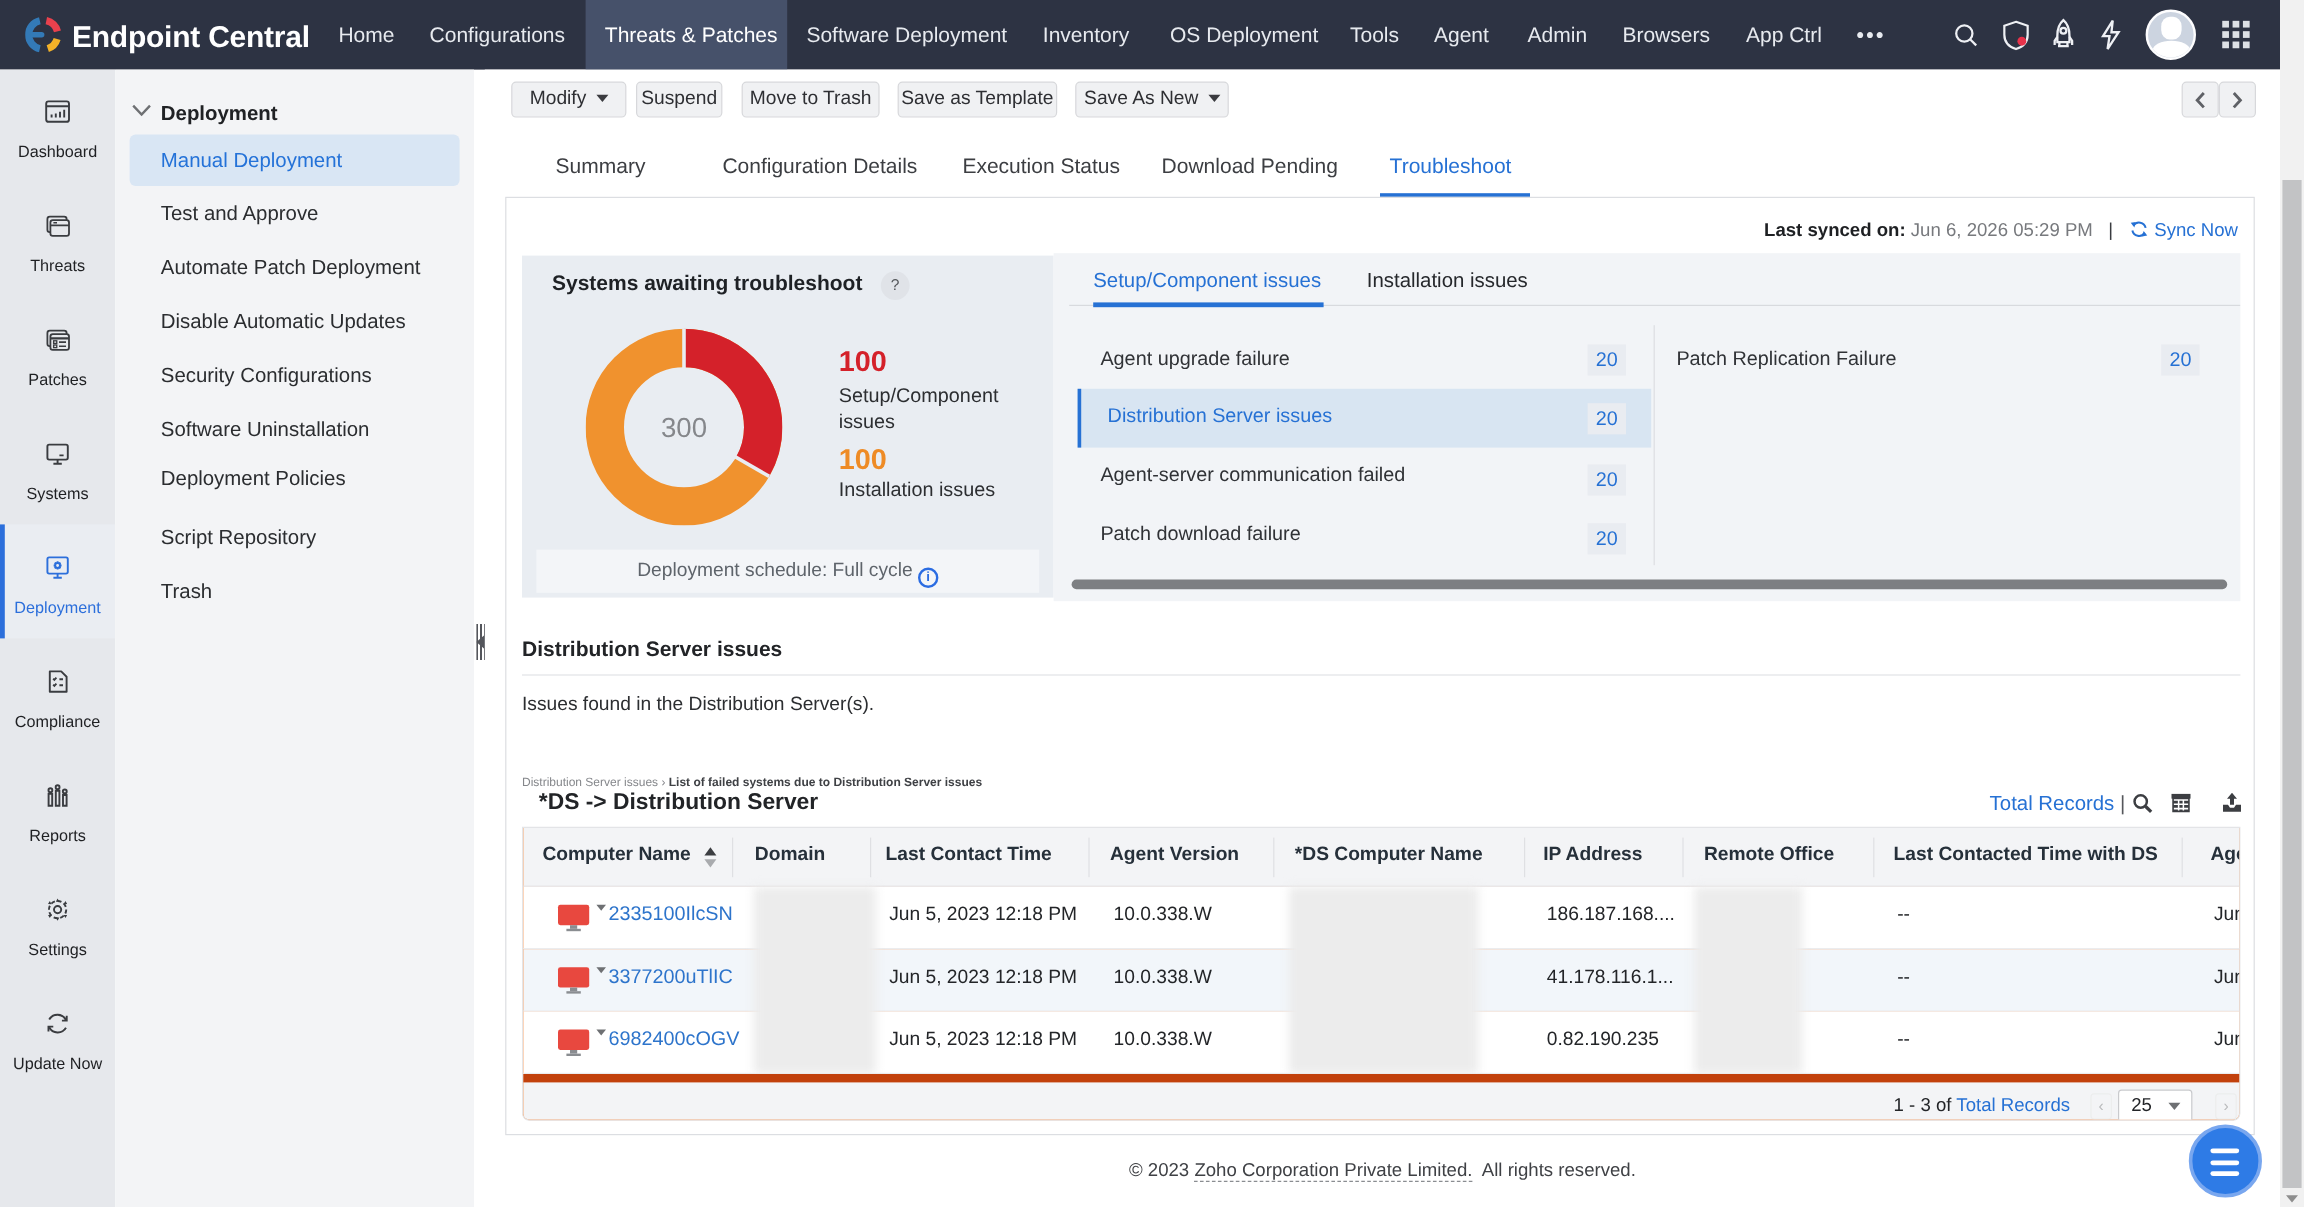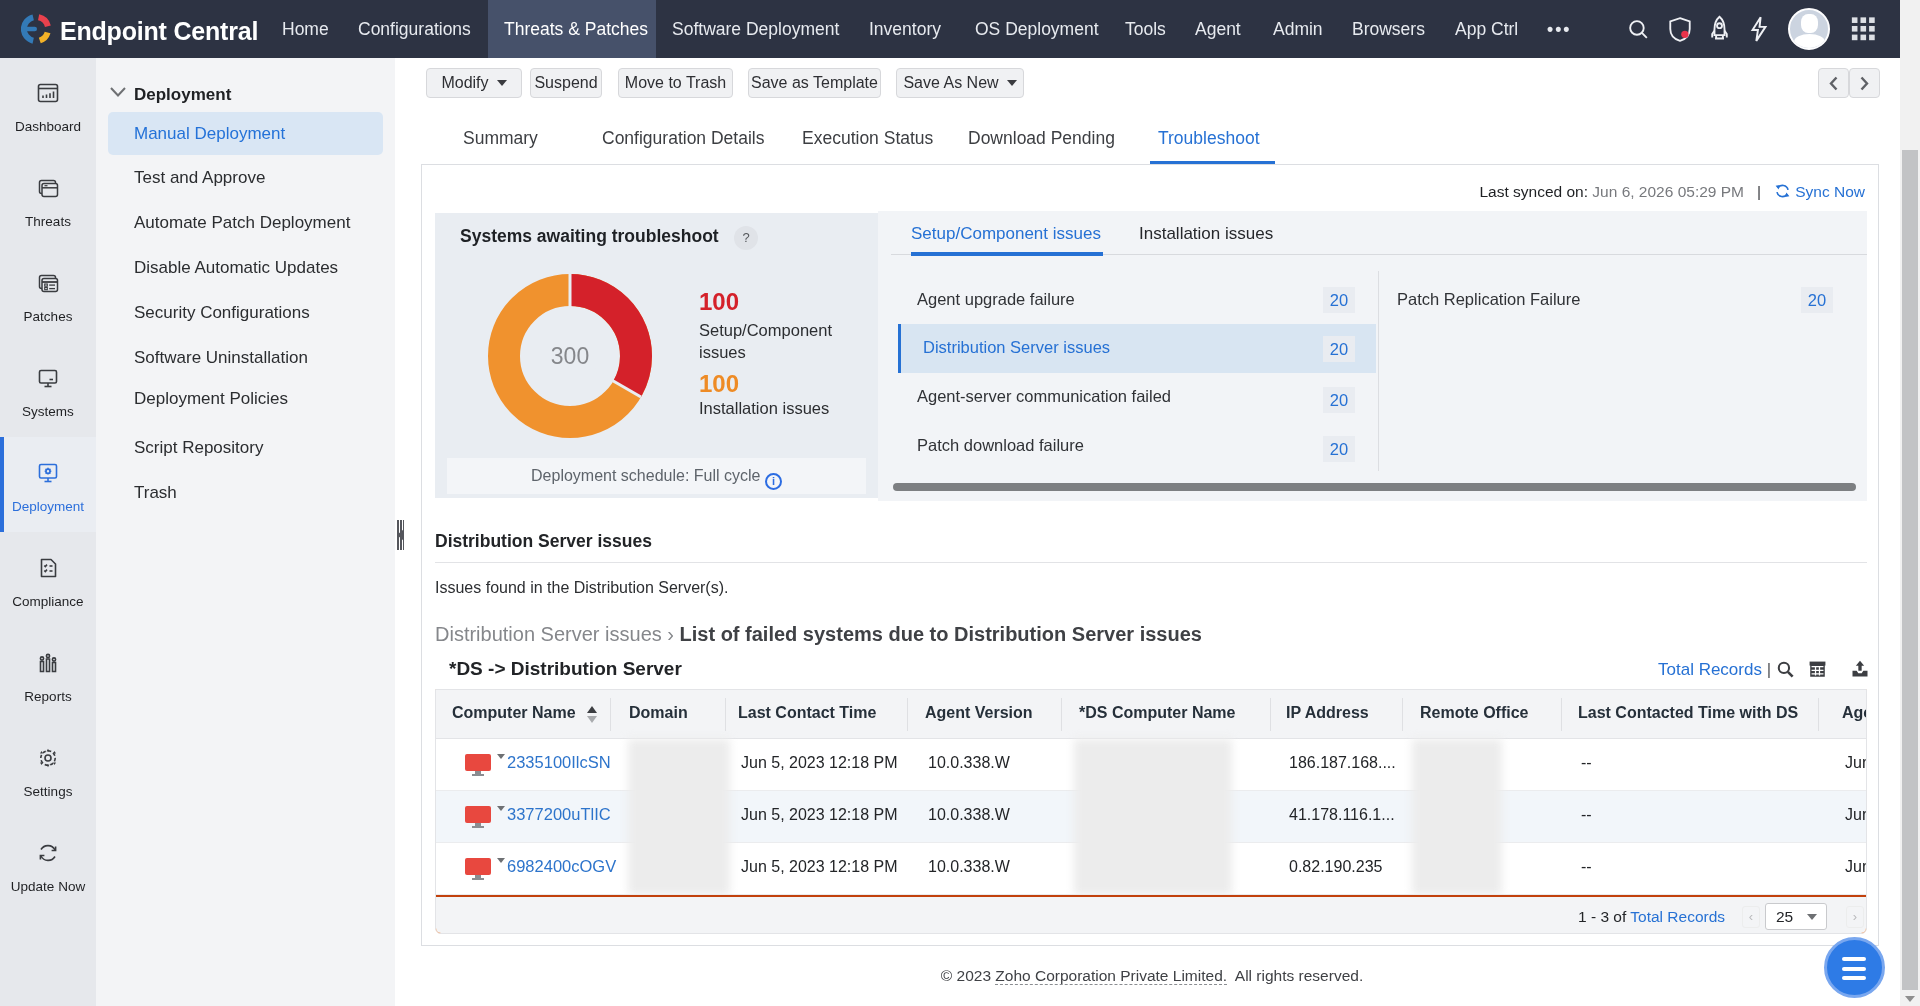--- a/index.html
+++ b/index.html
@@ -245,21 +245,21 @@
 
   <div class="tab" style="left:59px;">Summary</div>
   <div class="tab" style="left:198px;">Configuration Details</div>
   <div class="tab" style="left:398px;">Execution Status</div>
   <div class="tab" style="left:564px;">Download Pending</div>
   <div class="tab" style="left:754px; color:#2671d4;">Troubleshoot</div>
   <div id="tab-underline"></div>
 
   <div id="cbox">
     <div id="syncrow">
-      <span style="font-weight:normal; color:#1e2023;">Last synced on:</span>
+      <span style="font-weight:bold; color:#1e2023;">Last synced on:</span>
       <span style="color:#77797d;"> Jun 6, 2026 05:29 PM</span>
       <span style="color:#3a3c40;">&nbsp;&nbsp;|&nbsp;&nbsp;</span>
       <svg width="17" height="16" viewBox="0 0 20 20" style="vertical-align:-2px;">
         <g fill="none" stroke="#2671d4" stroke-width="2.1">
           <path d="M4.2 6.2 A 7 7 0 0 1 16.9 8.6"></path>
           <path d="M15.8 13.8 A 7 7 0 0 1 3.1 11.4"></path>
         </g>
         <path d="M6.6 2.4 L1.4 3.4 L5.2 8.2 Z" fill="#2671d4"></path>
         <path d="M13.4 17.6 L18.6 16.6 L14.8 11.8 Z" fill="#2671d4"></path>
       </svg>
@@ -309,21 +309,21 @@
       <div class="abs" style="left:500px; top:60px; width:1px; height:200px; background:#dcdee2;"></div>
       <div class="abs" style="left:519px; top:79px; font-size:16.5px; color:#303236;">Patch Replication Failure</div>
       <span class="cnt" style="left:923px; top:76px;">20</span>
 
       <div class="abs" style="left:15px; top:272px; width:963px; height:8px; background:#7d7f82; border-radius:4px;"></div>
     </div>
 
     <div class="h2" style="left:13px; top:366px;">Distribution Server issues</div>
     <div class="abs" style="left:13px; top:397px; width:1432px; height:1px; background:#e2e3e6;"></div>
     <div class="abs" style="left:13px; top:414px; font-size:16px; color:#2c2e31;">Issues found in the Distribution Server(s).</div>
-    <div class="abs" style="left:13px; top:458px; font-size:20px;">
+    <div class="abs" style="left:13px; top:482px; font-size:10px;">
       <span style="color:#85878b;">Distribution Server issues</span>
       <span style="color:#85878b;"> › </span>
       <span style="color:#3f4145; font-weight:bold;">List of failed systems due to Distribution Server issues</span>
     </div>
     <div class="abs" style="left:27px; top:493px; font-size:19px; font-weight:bold; color:#222427;">*DS -&gt; Distribution Server</div>
 
     <div class="abs" style="left:1236px; top:495px; font-size:17px; color:#2671d4;">Total Records <span style="color:#55575b;">|</span></div>
     <svg class="abs" style="left:1354px; top:495px;" width="19" height="19" viewBox="0 0 24 24" fill="none" stroke="#3c3e42" stroke-width="2.6">
       <circle cx="10" cy="10" r="6.5"></circle>
         <line x1="15" y1="15" x2="21" y2="21" stroke-width="3.4"></line>
@@ -401,21 +401,21 @@
         <span class="cell" style="left:492px;">10.0.338.W</span>
         <span class="cell" style="left:853px;">0.82.190.235</span>
         <span class="cell" style="left:1145px;">--</span>
         <span class="cell" style="left:1409px;">Jun</span>
       </div>
 
       <div class="blob" style="left:192px; top:49px; width:102px; height:156px;"></div>
       <div class="blob" style="left:638px; top:49px; width:158px; height:156px;"></div>
       <div class="blob" style="left:976px; top:49px; width:90px; height:156px;"></div>
 
-      <div class="abs" style="left:0; top:205px; width:1432px; height:40px; background:#f3f4f6; border-top:2px solid #c2410c;">
+      <div class="abs" style="left:0; top:205px; width:1432px; height:40px; background:#f3f4f6; border-top:7px solid #c2410c;">
         <span class="abs" style="left:1142px; top:11px; font-size:15.5px; color:#232528;">1 - 3 of <span style="color:#2671d4;">Total Records</span></span>
         <span class="abs" style="left:1306px; top:9px; width:18px; height:22px; border:1px solid #eceded; border-radius:3px; color:#b9babc; text-align:center; line-height:20px; font-size:13px;">‹</span>
         <span class="abs" style="left:1329px; top:6px; width:62px; height:27px; border:1px solid #c9cacd; background:#fff; border-radius:3px; font-size:15.5px; color:#232528; text-align:left; line-height:25px; padding-left:10px;">25 <span class="abs" style="right:9px; top:10px; width:0; height:0; border-left:5px solid transparent; border-right:5px solid transparent; border-top:6px solid #6e7073;"></span></span>
         <span class="abs" style="left:1410px; top:9px; width:18px; height:22px; border:1px solid #eceded; border-radius:3px; color:#b9babc; text-align:center; line-height:20px; font-size:13px;">›</span>
       </div>
     </div>
   </div>
 
   <div class="abs" style="left:0; top:909px; width:1496px; text-align:center; font-size:15.5px; color:#3f4145;">© 2023 <span style="border-bottom:1px dashed #8a8d91;">Zoho Corporation Private Limited.</span>&nbsp; All rights reserved.</div>
 </div>

